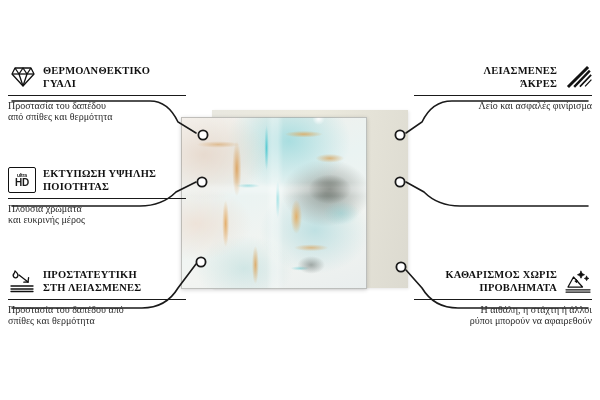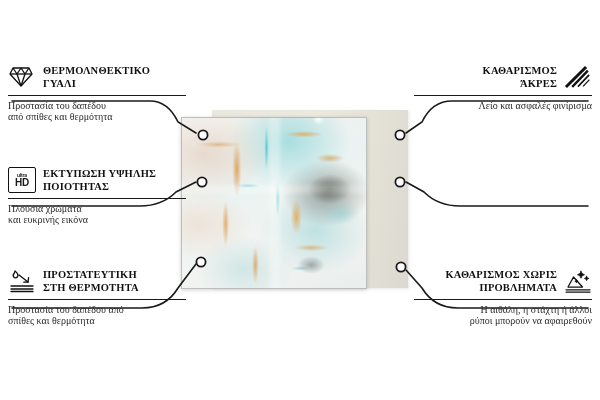--- a/index.html
+++ b/index.html
@@ -145,21 +145,21 @@
     min-height: 30px;
   }
   .feature.right .feature-head { flex-direction: row-reverse; }
 
   .feature-icon {
     flex: 0 0 auto;
     width: 28px;
     height: 28px;
     display: flex;
     align-items: center;
-    justify-content: flex-start;
+    justify-content: flex-end;
   }
   .feature-icon svg { display: block; }
 
   .feature-title {
     font-size: 10.5px;
     line-height: 13px;
     font-weight: bold;
     letter-spacing: 0.2px;
     color: #111111;
     font-family: "Liberation Serif", "DejaVu Serif", serif;
@@ -288,42 +288,42 @@
         </span>
       </span>
       <span class="feature-title">
         <span>ΕΚΤΥΠΩΣΗ ΥΨΗΛΗΣ</span><br>
         <span>ΠΟΙΟΤΗΤΑΣ</span>
       </span>
     </div>
     <div class="feature-rule"></div>
     <div class="feature-desc">
       <span>Πλούσια χρώματα</span><br>
-      <span>και ευκρινής εικόνα</span>
+      <span>και ευκρινής μέρος</span>
     </div>
   </div>
 
   <div class="feature left f3">
     <div class="feature-head">
       <span class="feature-icon">
         <svg width="28" height="26" viewBox="0 0 28 26">
           <g fill="none" stroke="#111" stroke-width="1.3" stroke-linecap="round" stroke-linejoin="round">
             <path d="M7 3 C9.5 5 10.5 6.8 9.6 8.6 C8.9 10 7 10.2 6 9.2 C4.9 8.1 5.2 6.3 6.2 5.2 C6.6 4.6 6.9 3.9 7 3 Z"></path>
             <path d="M11 7 L20 14"></path>
             <path d="M20 14 L20.6 9.6"></path>
             <path d="M20 14 L15.8 14.2"></path>
             <path d="M3 18 L25 18"></path>
             <path d="M3 21 L25 21"></path>
             <path d="M3 23.5 L25 23.5"></path>
           </g>
         </svg>
       </span>
       <span class="feature-title">
         <span>ΠΡΟΣΤΑΤΕΥΤΙΚΗ</span><br>
-        <span>ΣΤΗ ΘΕΡΜΟΤΗΤΑ</span>
+        <span>ΣΤΗ ΛΕΙΑΣΜΕΝΕΣ</span>
       </span>
     </div>
     <div class="feature-rule"></div>
     <div class="feature-desc">
       <span>Προστασία του δαπέδου από</span><br>
       <span>σπίθες και θερμότητα</span>
     </div>
   </div>
 
   <div class="feature right f4">
@@ -332,21 +332,21 @@
         <svg width="26" height="24" viewBox="0 0 26 24">
           <g stroke="#111" stroke-linecap="square">
             <path d="M3 21 L21 3" stroke-width="3"></path>
             <path d="M9 21 L23 6.5" stroke-width="2.4"></path>
             <path d="M14.5 21 L24.5 10.5" stroke-width="1.8"></path>
             <path d="M19.5 21 L25 15" stroke-width="1.2"></path>
           </g>
         </svg>
       </span>
       <span class="feature-title">
-        <span>ΚΑΘΑΡΙΣΜΟΣ</span><br>
+        <span>ΛΕΙΑΣΜΕΝΕΣ</span><br>
         <span>ΆΚΡΕΣ</span>
       </span>
     </div>
     <div class="feature-rule"></div>
     <div class="feature-desc">
       <span>Λείο και ασφαλές φινίρισμα</span>
     </div>
   </div>
 
 

